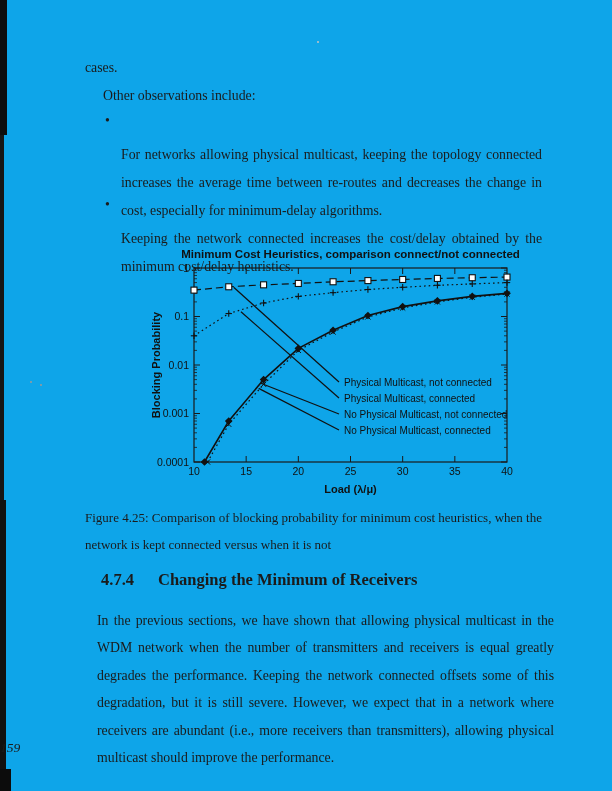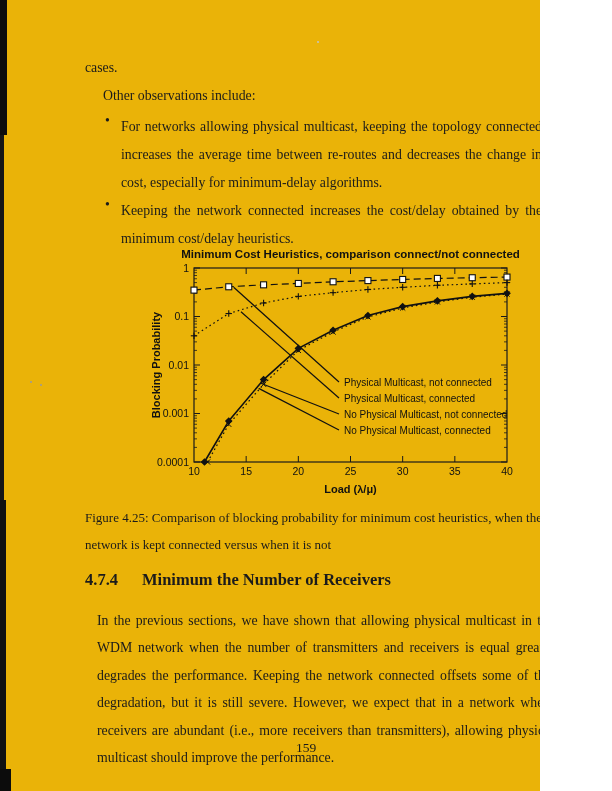--- a/index.html
+++ b/index.html
@@ -1,48 +1,48 @@
 <!DOCTYPE html>
 <html><head>
 <meta charset="utf-8">
 <style>
   * { margin:0; padding:0; box-sizing:border-box; }
   html,body { background:#ffffff; }
   .page {
-    position:relative; width:540px; height:791px; background:#eab308;
+    position:relative; width:612px; height:791px; background:#0ea5e9;
     font-family:"Liberation Serif", serif; color:#1b1b1b; overflow:hidden;
   }
   
   .scan-strip   { position:absolute; left:0; top:0; width:4px; height:791px; background:#161616; }
   .scan-strip-top { position:absolute; left:0; top:0; width:7px; height:135px; background:#0d0d0d; }
   .scan-strip-bottom { position:absolute; left:0; top:500px; width:6px; height:291px; background:#111; }
   .scan-corner { position:absolute; left:0; bottom:0; width:11px; height:22px; background:#0c0c0c; }
   .speck { position:absolute; width:2px; height:2px; background:#9a9a9a; border-radius:50%; }
 
   .pre-text  { position:absolute; left:85px; top:60px;  font-size:13.8px; }
   .intro     { position:absolute; left:103px; top:88px; font-size:13.8px;text-align:center; }
 
   .bullet-item { position:absolute; left:103px; width:440px; font-size:13.8px; }
   .bullet-item .dot  { position:absolute; left:2px; top:0; }
-  .bullet-item .txt  { margin-left:18px; width:421px; text-align:justify; line-height:28.2px; }
+  .bullet-item .txt  { margin-left:18px; width:421px; text-align:justify; line-height:28.2px;margin-top:28px; }
   .b1 { top:113px; }
   .b2 { top:197px; }
 
   .chart-wrap { position:absolute; left:8px; top:244px; width:612px; height:260px; }
 
   .caption { position:absolute; left:85px; top:505px; width:457px;
              font-size:13px; line-height:26.5px; text-align:justify; }
 
   .heading { position:absolute; left:85px; top:570px; font-size:16.5px; font-weight:bold; }
-  .heading .num { margin-right:24px; }
+  .heading .num { margin-right:24px;margin-left:16px; }
 
   .paragraph { position:absolute; left:85px; top:607px; width:457px;
                font-size:13.8px; line-height:27.4px; text-align:justify;margin-left:12px; }
 
-  .pageno { position:absolute; left:0; top:740px; width:612px; text-align:center; font-size:13.5px; }
+  .pageno { position:absolute; left:0; top:740px; width:612px; text-align:left; font-size:13.5px;font-style:italic; }
 
   svg text { font-family:"Liberation Sans", sans-serif; fill:#111; }
 </style>
 </head>
 <body>
 
 <div class="page">
 
   <div class="scan-strip"></div>
   <div class="scan-strip-top"></div>
@@ -237,19 +237,19 @@
         <line x1="252.7733333333333" y1="139.27240941570182" x2="331" y2="170" stroke="#111" stroke-width="1.2"></line>
         <text x="336" y="174" font-size="10">No Physical Multicast, not connected</text>
         <line x1="250.68666666666667" y1="144.35207391592246" x2="331" y2="186" stroke="#111" stroke-width="1.2"></line>
         <text x="336" y="190" font-size="10">No Physical Multicast, connected</text>
       </svg>
   </div>
 
   <div class="caption">Figure 4.25: Comparison of blocking probability for minimum cost heuristics, when the network is kept connected versus when it is not</div>
 
   <div class="heading">
-    <span class="num">4.7.4</span><span>Minimum the Number of Receivers</span>
+    <span class="num">4.7.4</span><span>Changing the Minimum of Receivers</span>
   </div>
 
   <div class="paragraph">In the previous sections, we have shown that allowing physical multicast in the WDM network when the number of transmitters and receivers is equal greatly degrades the performance. Keeping the network connected offsets some of this degradation, but it is still severe. However, we expect that in a network where receivers are abundant (i.e., more receivers than transmitters), allowing physical multicast should improve the performance.</div>
 
   <div class="pageno">159</div>
 </div>
 
 </body></html>

